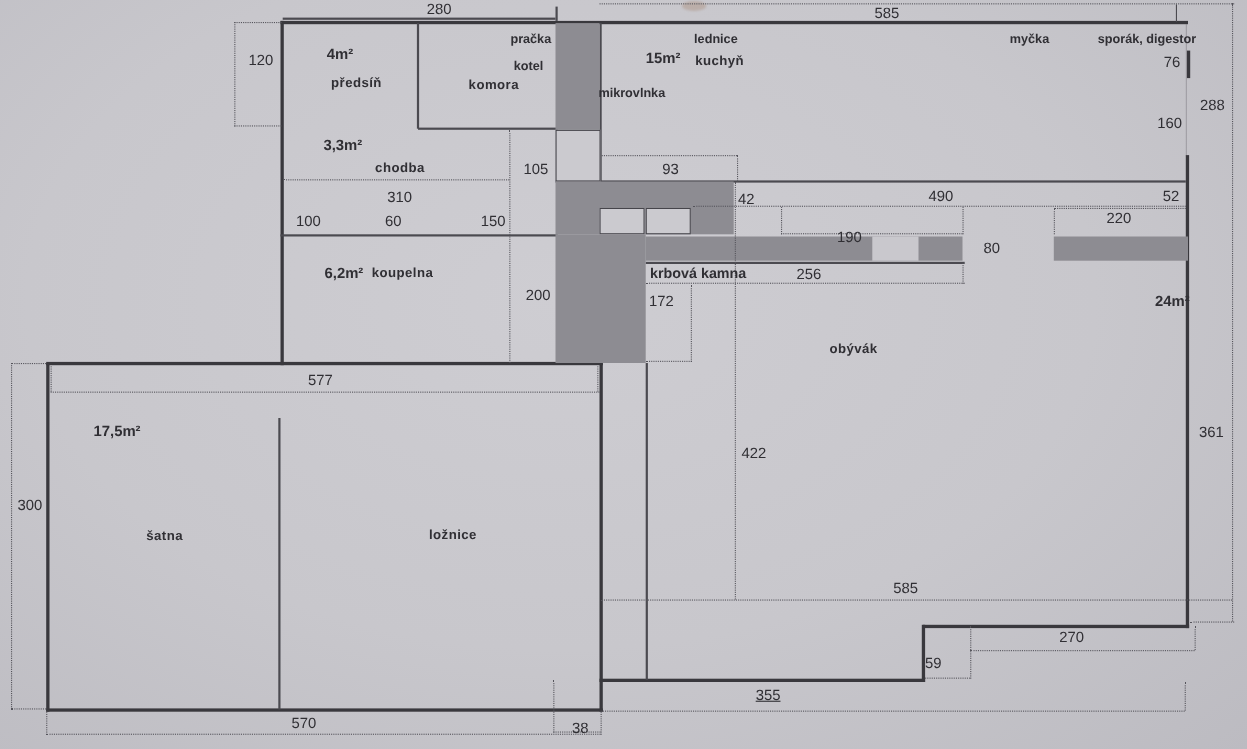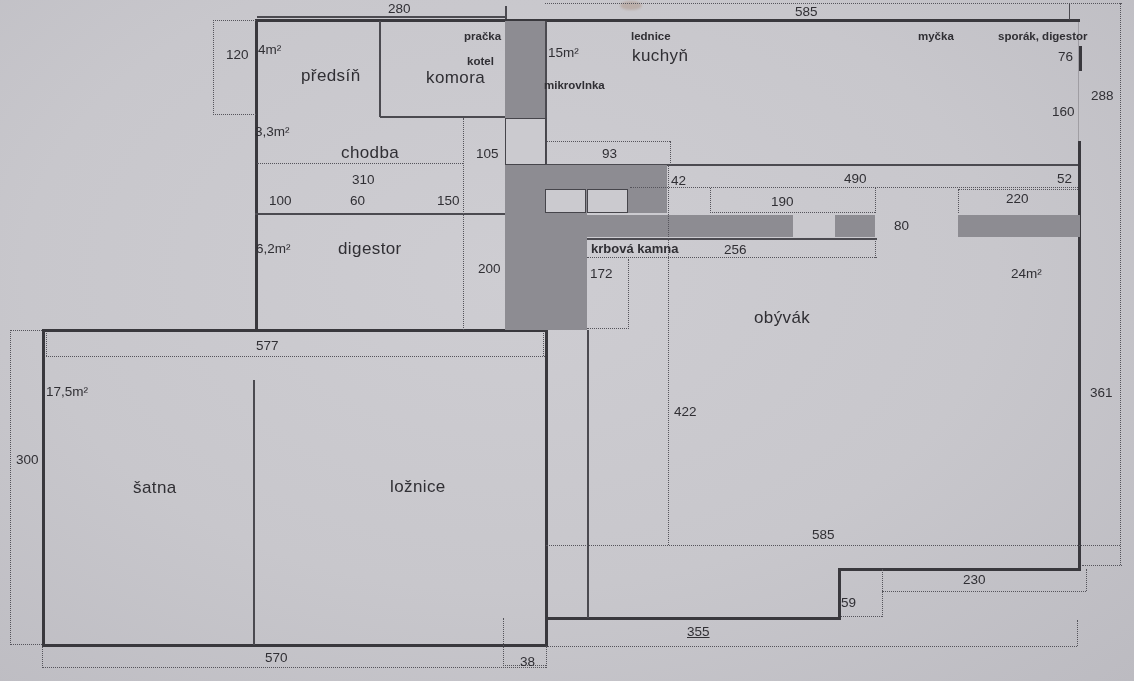--- a/index.html
+++ b/index.html
@@ -20,22 +20,22 @@
   .dh{position:absolute;border-top:1px dotted #55545b;height:0;}
   .dv{position:absolute;border-left:1px dotted #55545b;width:0;}
   
   .gf{position:absolute;background:#8d8c92;}
   
   .wc{position:absolute;background:#cbcacf;border:1.5px solid #46454b;box-sizing:border-box;}
   
   .gap{position:absolute;background:#c9c8cd;}
   
   .lbl{position:absolute;font-size:13px;line-height:15px;white-space:nowrap;color:#302f34;}
-  .room{font-weight:normal;font-size:17px;letter-spacing:.4px;}
-  .area{font-weight:normal;font-size:13.5px;}
+  .room{font-weight:bold;font-size:12px;letter-spacing:.4px;}
+  .area{font-weight:bold;font-size:13.5px;padding-left:39px;}
   .app{font-weight:bold;font-size:11.5px;}
   .dim{font-size:13.5px;}
   .nika{position:absolute;border:1px dotted #55545b;border-right:none;}
   .smudge{position:absolute;width:22px;height:9px;border-radius:50%;
           background:#b09a8d;opacity:.55;filter:blur(1px);}
 </style>
 </head>
 <body>
 
 <div id="plan">
@@ -123,46 +123,46 @@
   <div class="lbl dim" style="left:1091px;top:88px;text-align:right;">288</div>
   <div class="lbl dim" style="left:476px;top:146px;">105</div>
   <div class="lbl dim" style="left:602px;top:146px;">93</div>
   <div class="lbl dim" style="left:352px;top:172px;">310</div>
   <div class="lbl dim" style="left:671px;top:173px;">42</div>
   <div class="lbl dim" style="left:844px;top:171px;">490</div>
   <div class="lbl dim" style="left:1057px;top:171px;">52</div>
   <div class="lbl dim" style="left:269px;top:193px;">100</div>
   <div class="lbl dim" style="left:350px;top:193px;">60</div>
   <div class="lbl dim" style="left:437px;top:193px;">150</div>
-  <div class="lbl dim" style="left:761px;top:194px;margin-left:10px;">190</div>
+  <div class="lbl dim" style="left:761px;top:208px;">190</div>
   <div class="lbl dim" style="left:1006px;top:191px;">220</div>
   <div class="lbl dim" style="left:894px;top:218px;">80</div>
   <div class="lbl dim" style="left:478px;top:261px;">200</div>
   <div class="lbl dim" style="left:724px;top:242px;">256</div>
   <div class="lbl dim" style="left:590px;top:266px;">172</div>
-  <div class="lbl dim" style="left:256px;top:338px;">577</div>
+  <div class="lbl dim" style="left:280px;top:338px;">577</div>
   <div class="lbl dim" style="left:1090px;top:385px;">361</div>
   <div class="lbl dim" style="left:674px;top:404px;">422</div>
   <div class="lbl dim" style="left:16px;top:452px;">300</div>
   <div class="lbl dim" style="left:812px;top:527px;">585</div>
-  <div class="lbl dim" style="left:963px;top:572px;">230</div>
+  <div class="lbl dim" style="left:963px;top:572px;">270</div>
   <div class="lbl dim" style="left:841px;top:595px;">59</div>
   <div class="lbl dim" style="left:520px;top:623px;margin-top:31px;">38</div>
   <div class="lbl dim" style="left:687px;top:624px;text-decoration:underline;">355</div>
   <div class="lbl dim" style="left:265px;top:650px;">570</div>
 
   <div class="lbl area" style="left:258px;top:42px;">4m²</div>
   <div class="lbl room" style="left:301px;top:68px;">předsíň</div>
   <div class="lbl room" style="left:426px;top:70px;">komora</div>
   <div class="lbl area" style="left:548px;top:45px;">15m²</div>
   <div class="lbl room" style="left:632px;top:48px;">kuchyň</div>
   <div class="lbl area" style="left:255px;top:124px;">3,3m²</div>
   <div class="lbl room" style="left:341px;top:145px;">chodba</div>
   <div class="lbl area" style="left:256px;top:241px;">6,2m²</div>
-  <div class="lbl room" style="left:338px;top:241px;">digestor</div>
+  <div class="lbl room" style="left:338px;top:241px;">koupelna</div>
   <div class="lbl room" style="left:754px;top:310px;">obývák</div>
   <div class="lbl area" style="left:1011px;top:266px;">24m²</div>
   <div class="lbl area" style="left:46px;top:384px;">17,5m²</div>
   <div class="lbl room" style="left:133px;top:480px;">šatna</div>
   <div class="lbl room" style="left:390px;top:479px;">ložnice</div>
 
   <div class="lbl app" style="left:464px;top:29px;">pračka</div>
   <div class="lbl app" style="left:467px;top:54px;">kotel</div>
   <div class="lbl app" style="left:631px;top:29px;">lednice</div>
   <div class="lbl app" style="left:544px;top:78px;">mikrovlnka</div>

